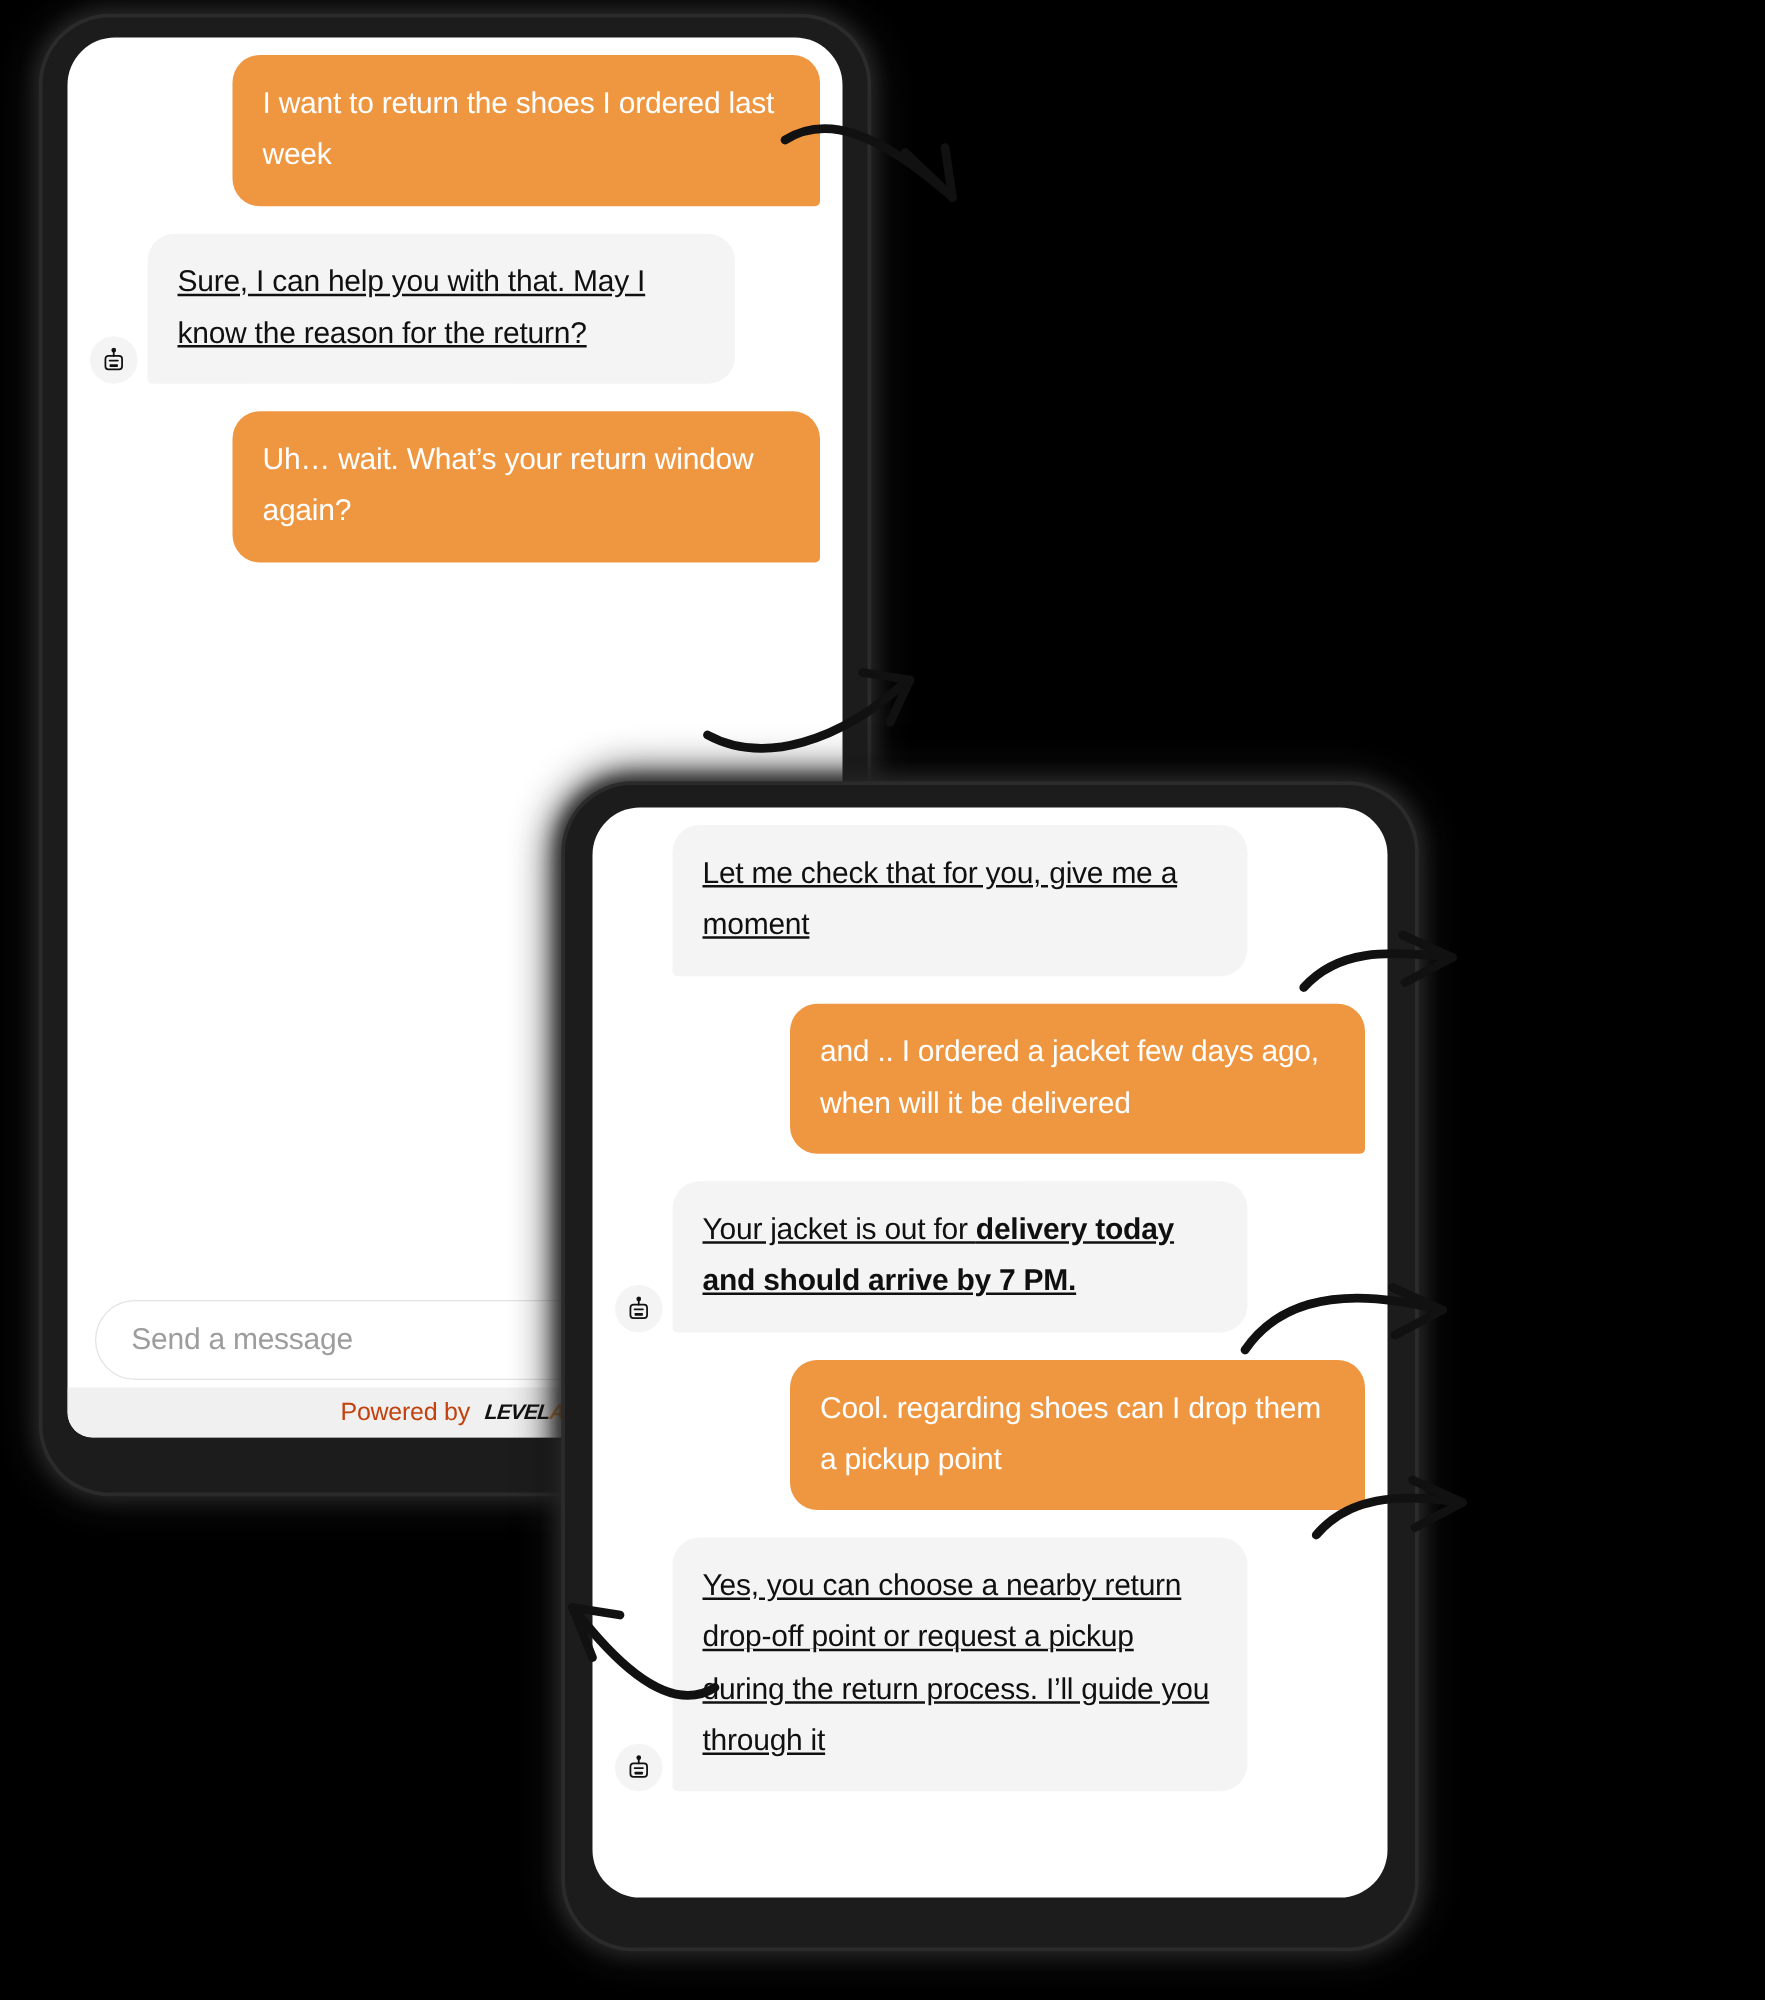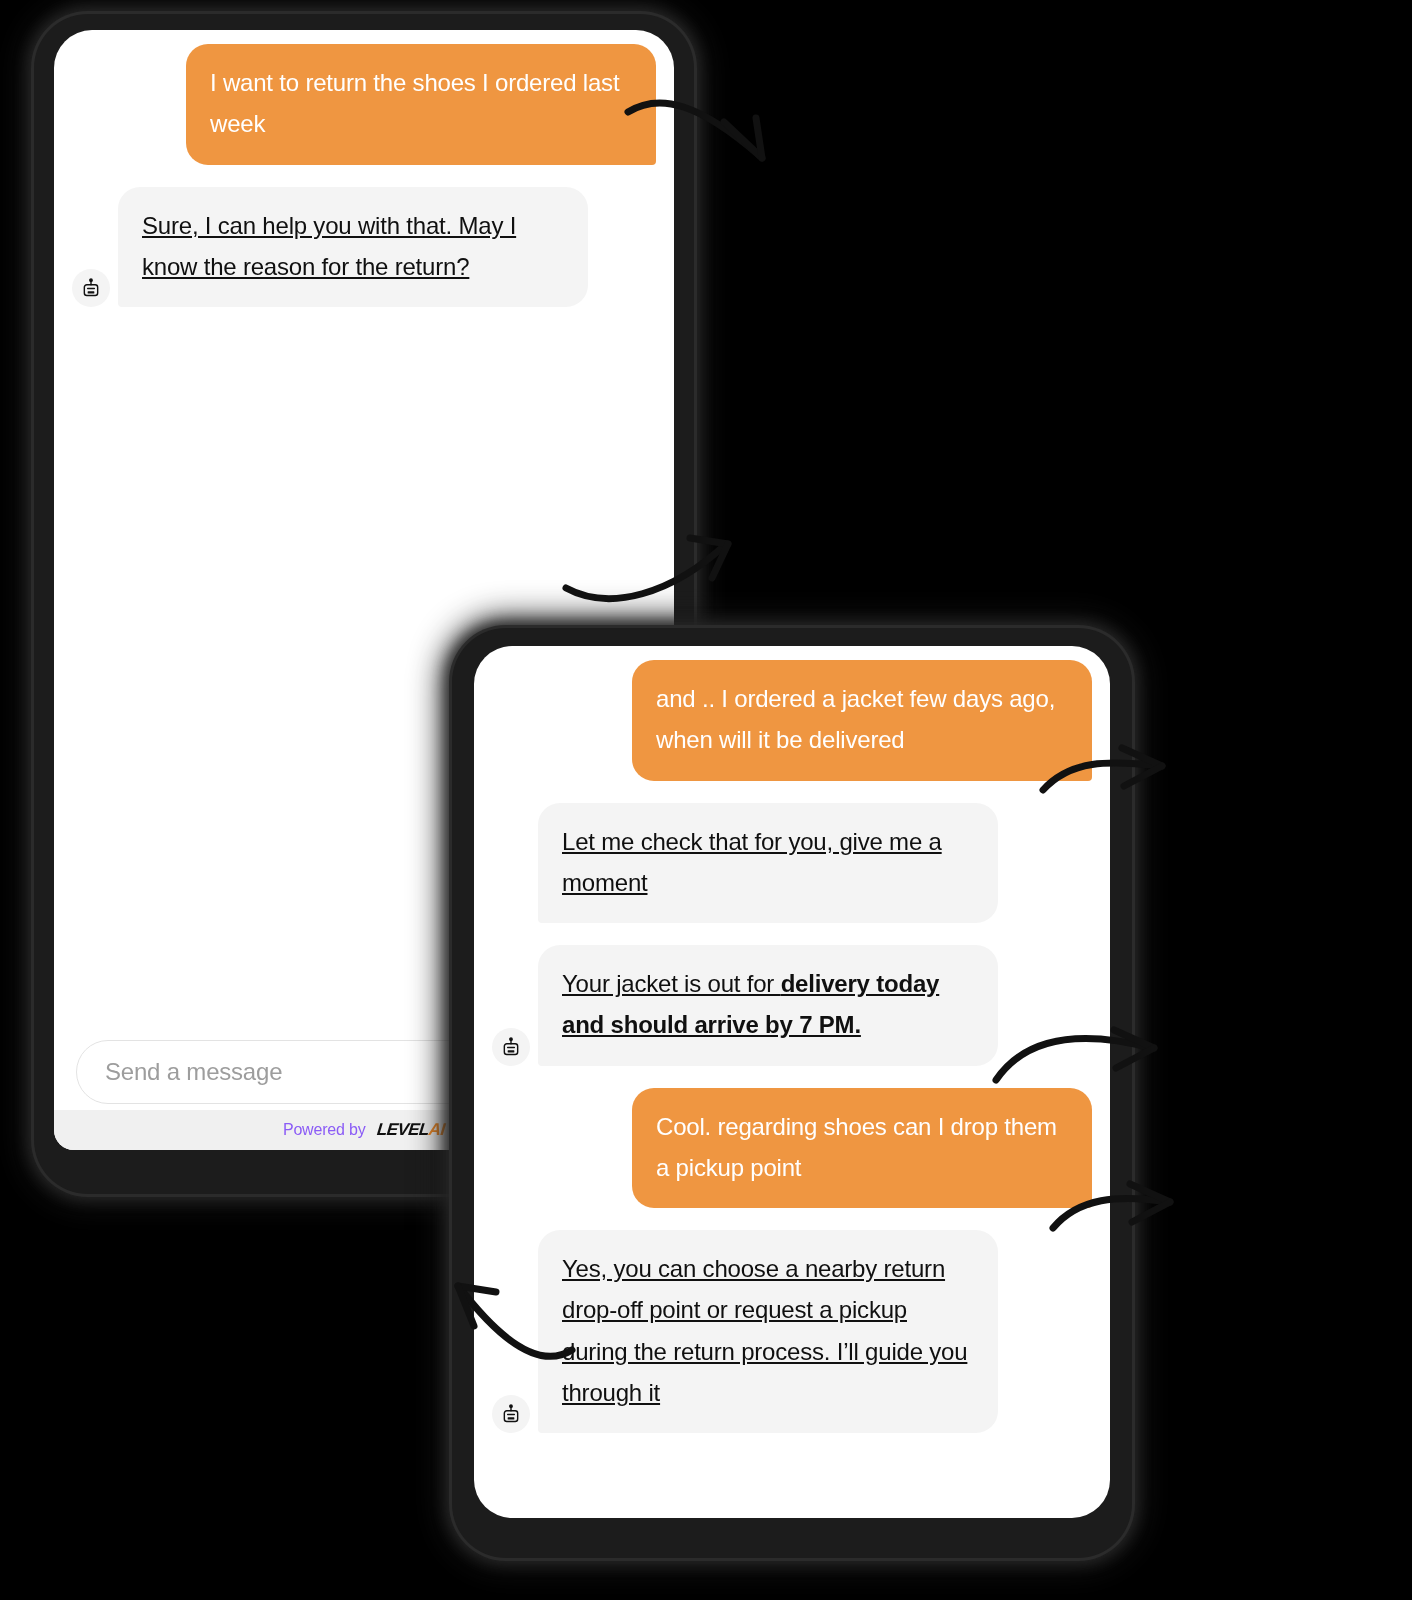--- a/index.html
+++ b/index.html
@@ -153,22 +153,22 @@
     right: 0;
     bottom: 0;
     height: 40px;
     background: #f0f0f0;
     display: flex;
     align-items: center;
     justify-content: center;
     gap: 12px;
   }
   .footer-label {
-    font-size: 16px;
-    color: #8b5cf6;
+    font-size: 20px;
+    color: #c2410c;
     letter-spacing: -0.2px;
   }
   .brand {
     font-family: "Liberation Sans", sans-serif;
     font-size: 17px;
     font-weight: 700;
     font-style: italic;
     letter-spacing: -0.6px;
     transform: skewX(-6deg);
   }
@@ -205,46 +205,49 @@
                 <line x1="12" y1="3" x2="12" y2="8"></line>
                 <circle cx="12" cy="2.6" r="1.4" fill="#111"></circle>
                 <line x1="8" y1="12.5" x2="16" y2="12.5"></line>
                 <rect x="8" y="16" width="8" height="2.6" rx="0.6" fill="#111" stroke="none"></rect>
               </svg>
             </span>
           </div>
           <div class="bubble bot">Sure, I can help you with that. May I know the reason for the return?</div>
         </div>
 
+        <div class="msg-row user">
+          <div class="bubble user">Uh… wait. What’s your return window again?</div>
+        </div>
 
 
       </div>
 
       <div class="composer">
         <input class="composer-input" type="text" placeholder="Send a message" style="">
       </div>
 
       <div class="footer">
         <span class="footer-label">Powered by</span>
         <span class="brand"><span class="brand-level">LEVEL</span><span class="brand-ai">AI</span></span>
       </div>
     </div>
   </div>
 
   <div class="phone" id="phone-b">
     <div class="phone-screen">
       <div class="chat">
 
-        <div class="msg-row user">
-          <div class="bubble user">and .. I ordered a jacket few days ago, when will it be delivered</div>
-        </div>
-
         <div class="msg-row bot">
           <div class="avatar" style="visibility:hidden"></div>
           <div class="bubble bot">Let me check that for you, give me a moment</div>
+        </div>
+
+        <div class="msg-row user">
+          <div class="bubble user">and .. I ordered a jacket few days ago, when will it be delivered</div>
         </div>
 
         <div class="msg-row bot">
           <div class="avatar">
             <span>
               <svg width="20" height="20" viewBox="0 0 24 24" fill="none" stroke="#111" stroke-width="1.7" stroke-linecap="round" stroke-linejoin="round">
                 <rect x="4" y="8" width="16" height="13" rx="3"></rect>
                 <line x1="12" y1="3" x2="12" y2="8"></line>
                 <circle cx="12" cy="2.6" r="1.4" fill="#111"></circle>
                 <line x1="8" y1="12.5" x2="16" y2="12.5"></line>

